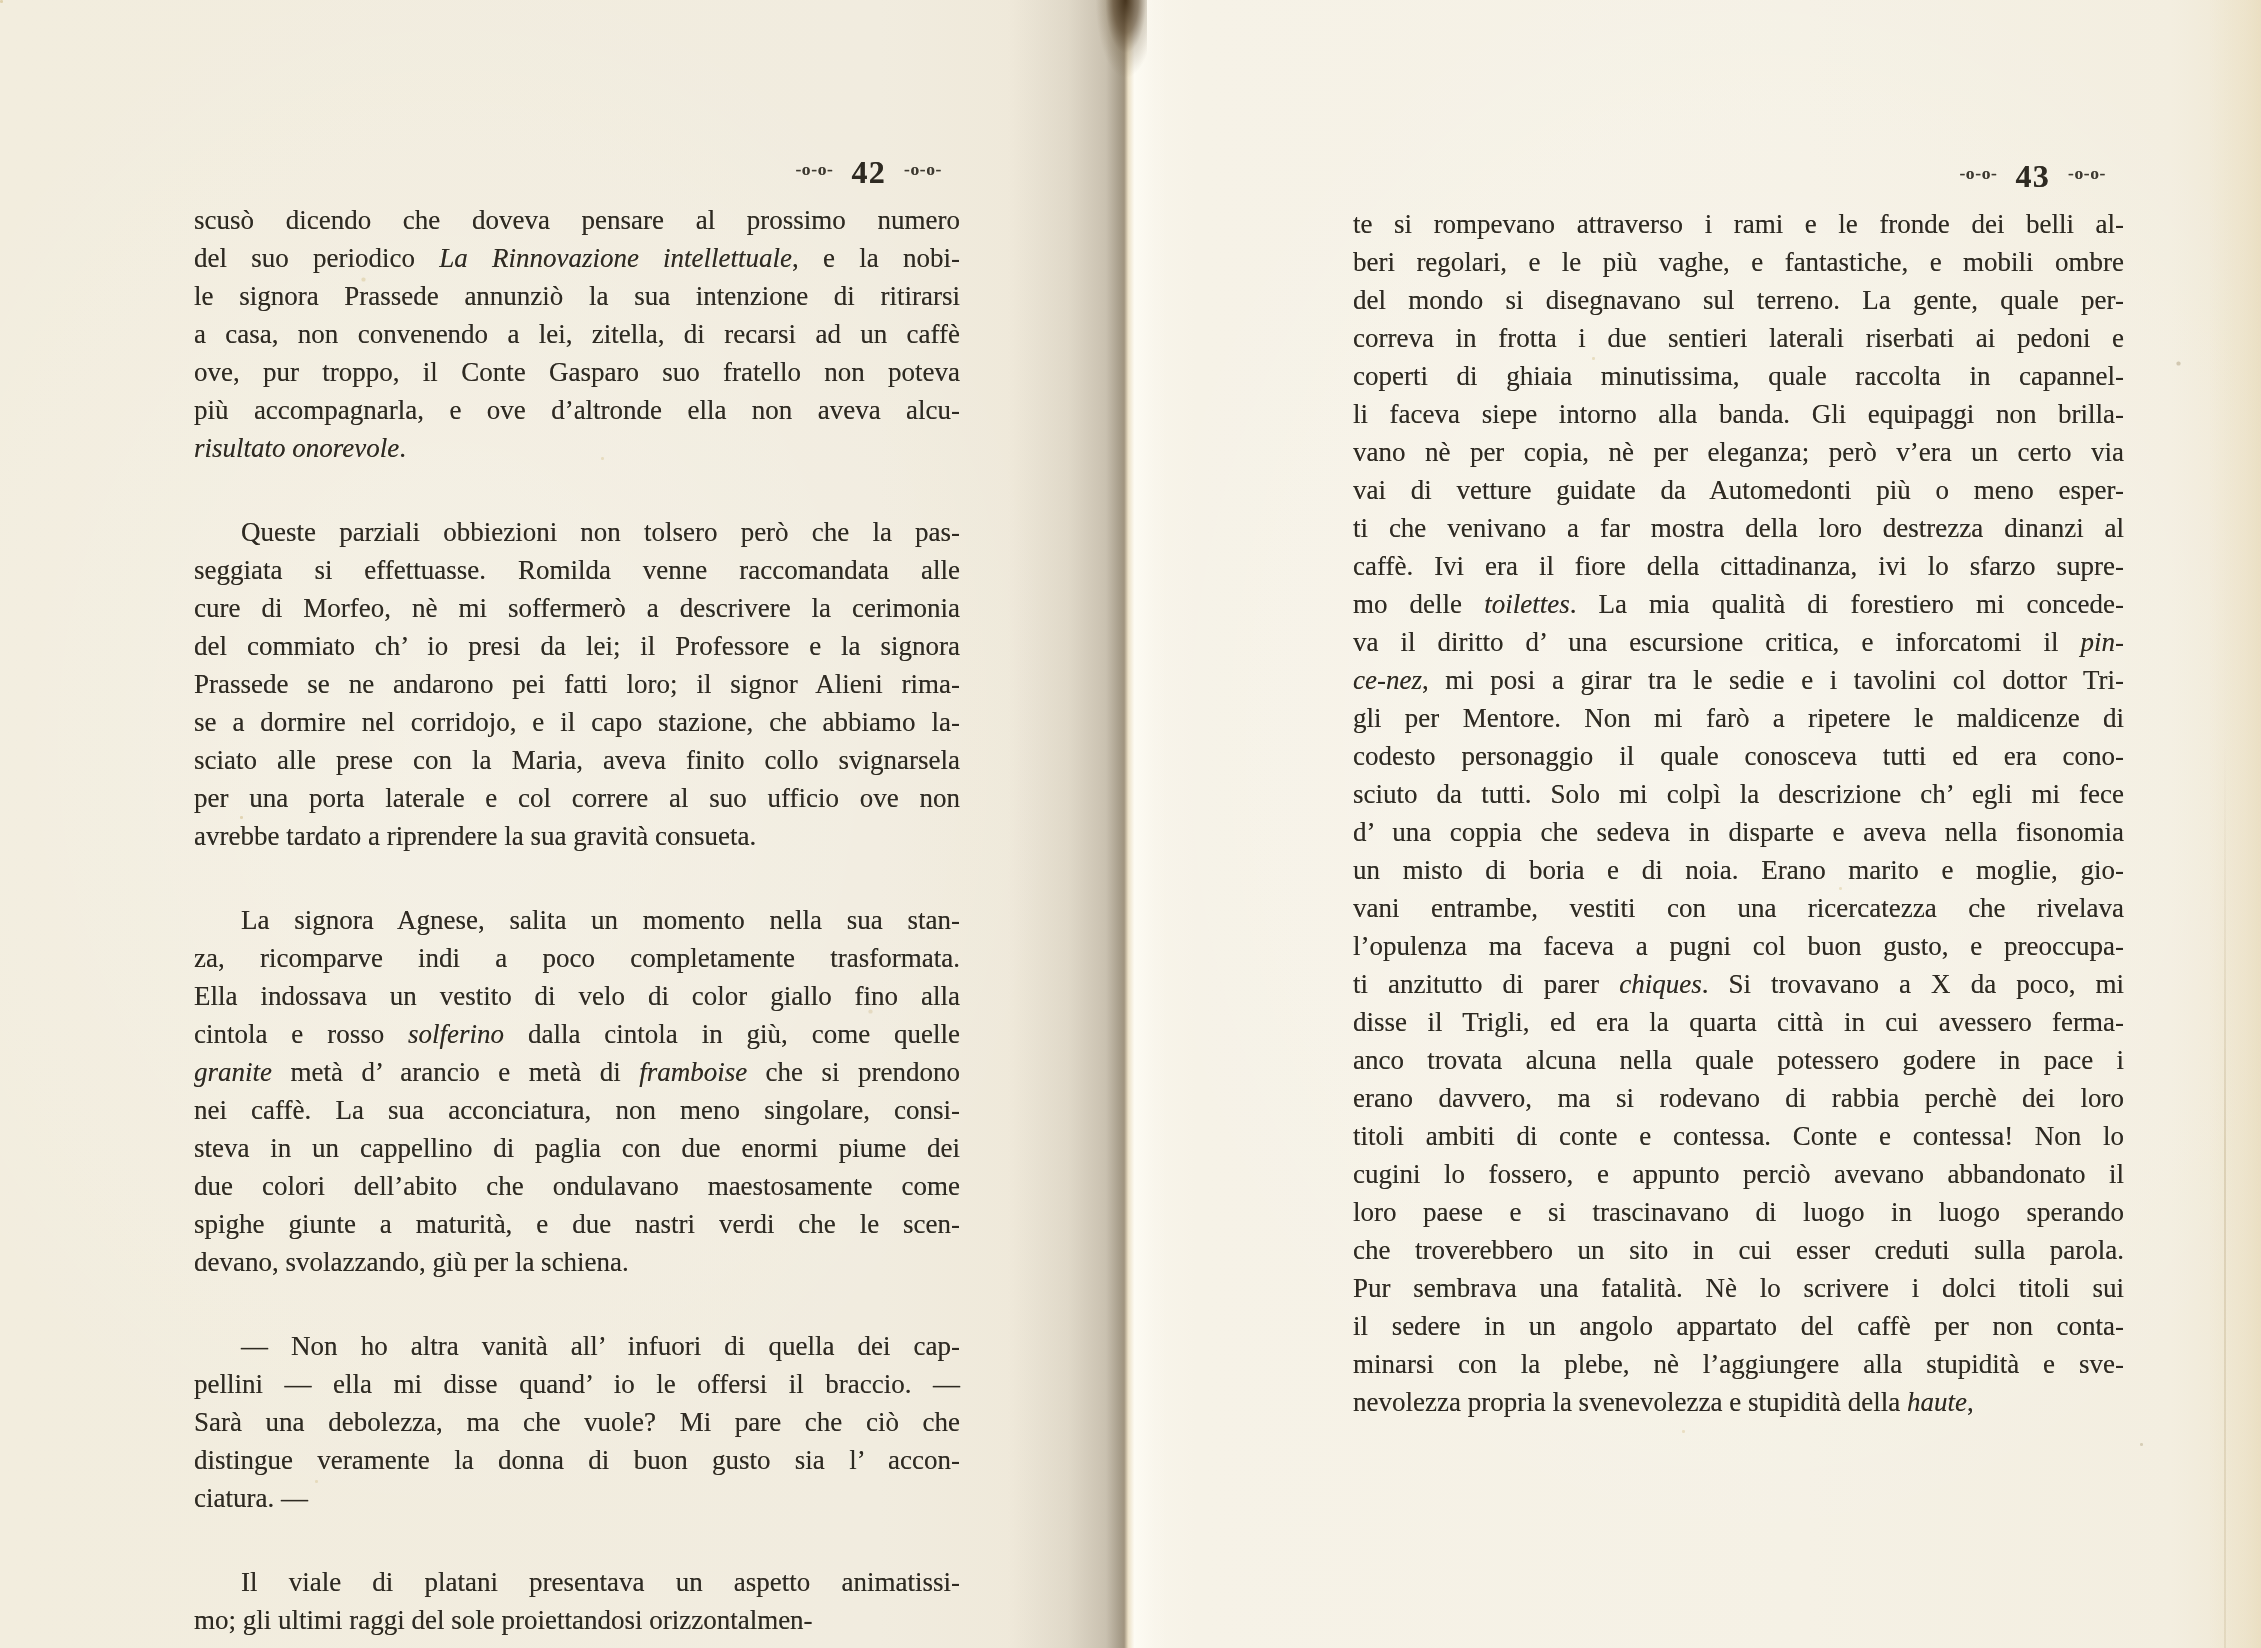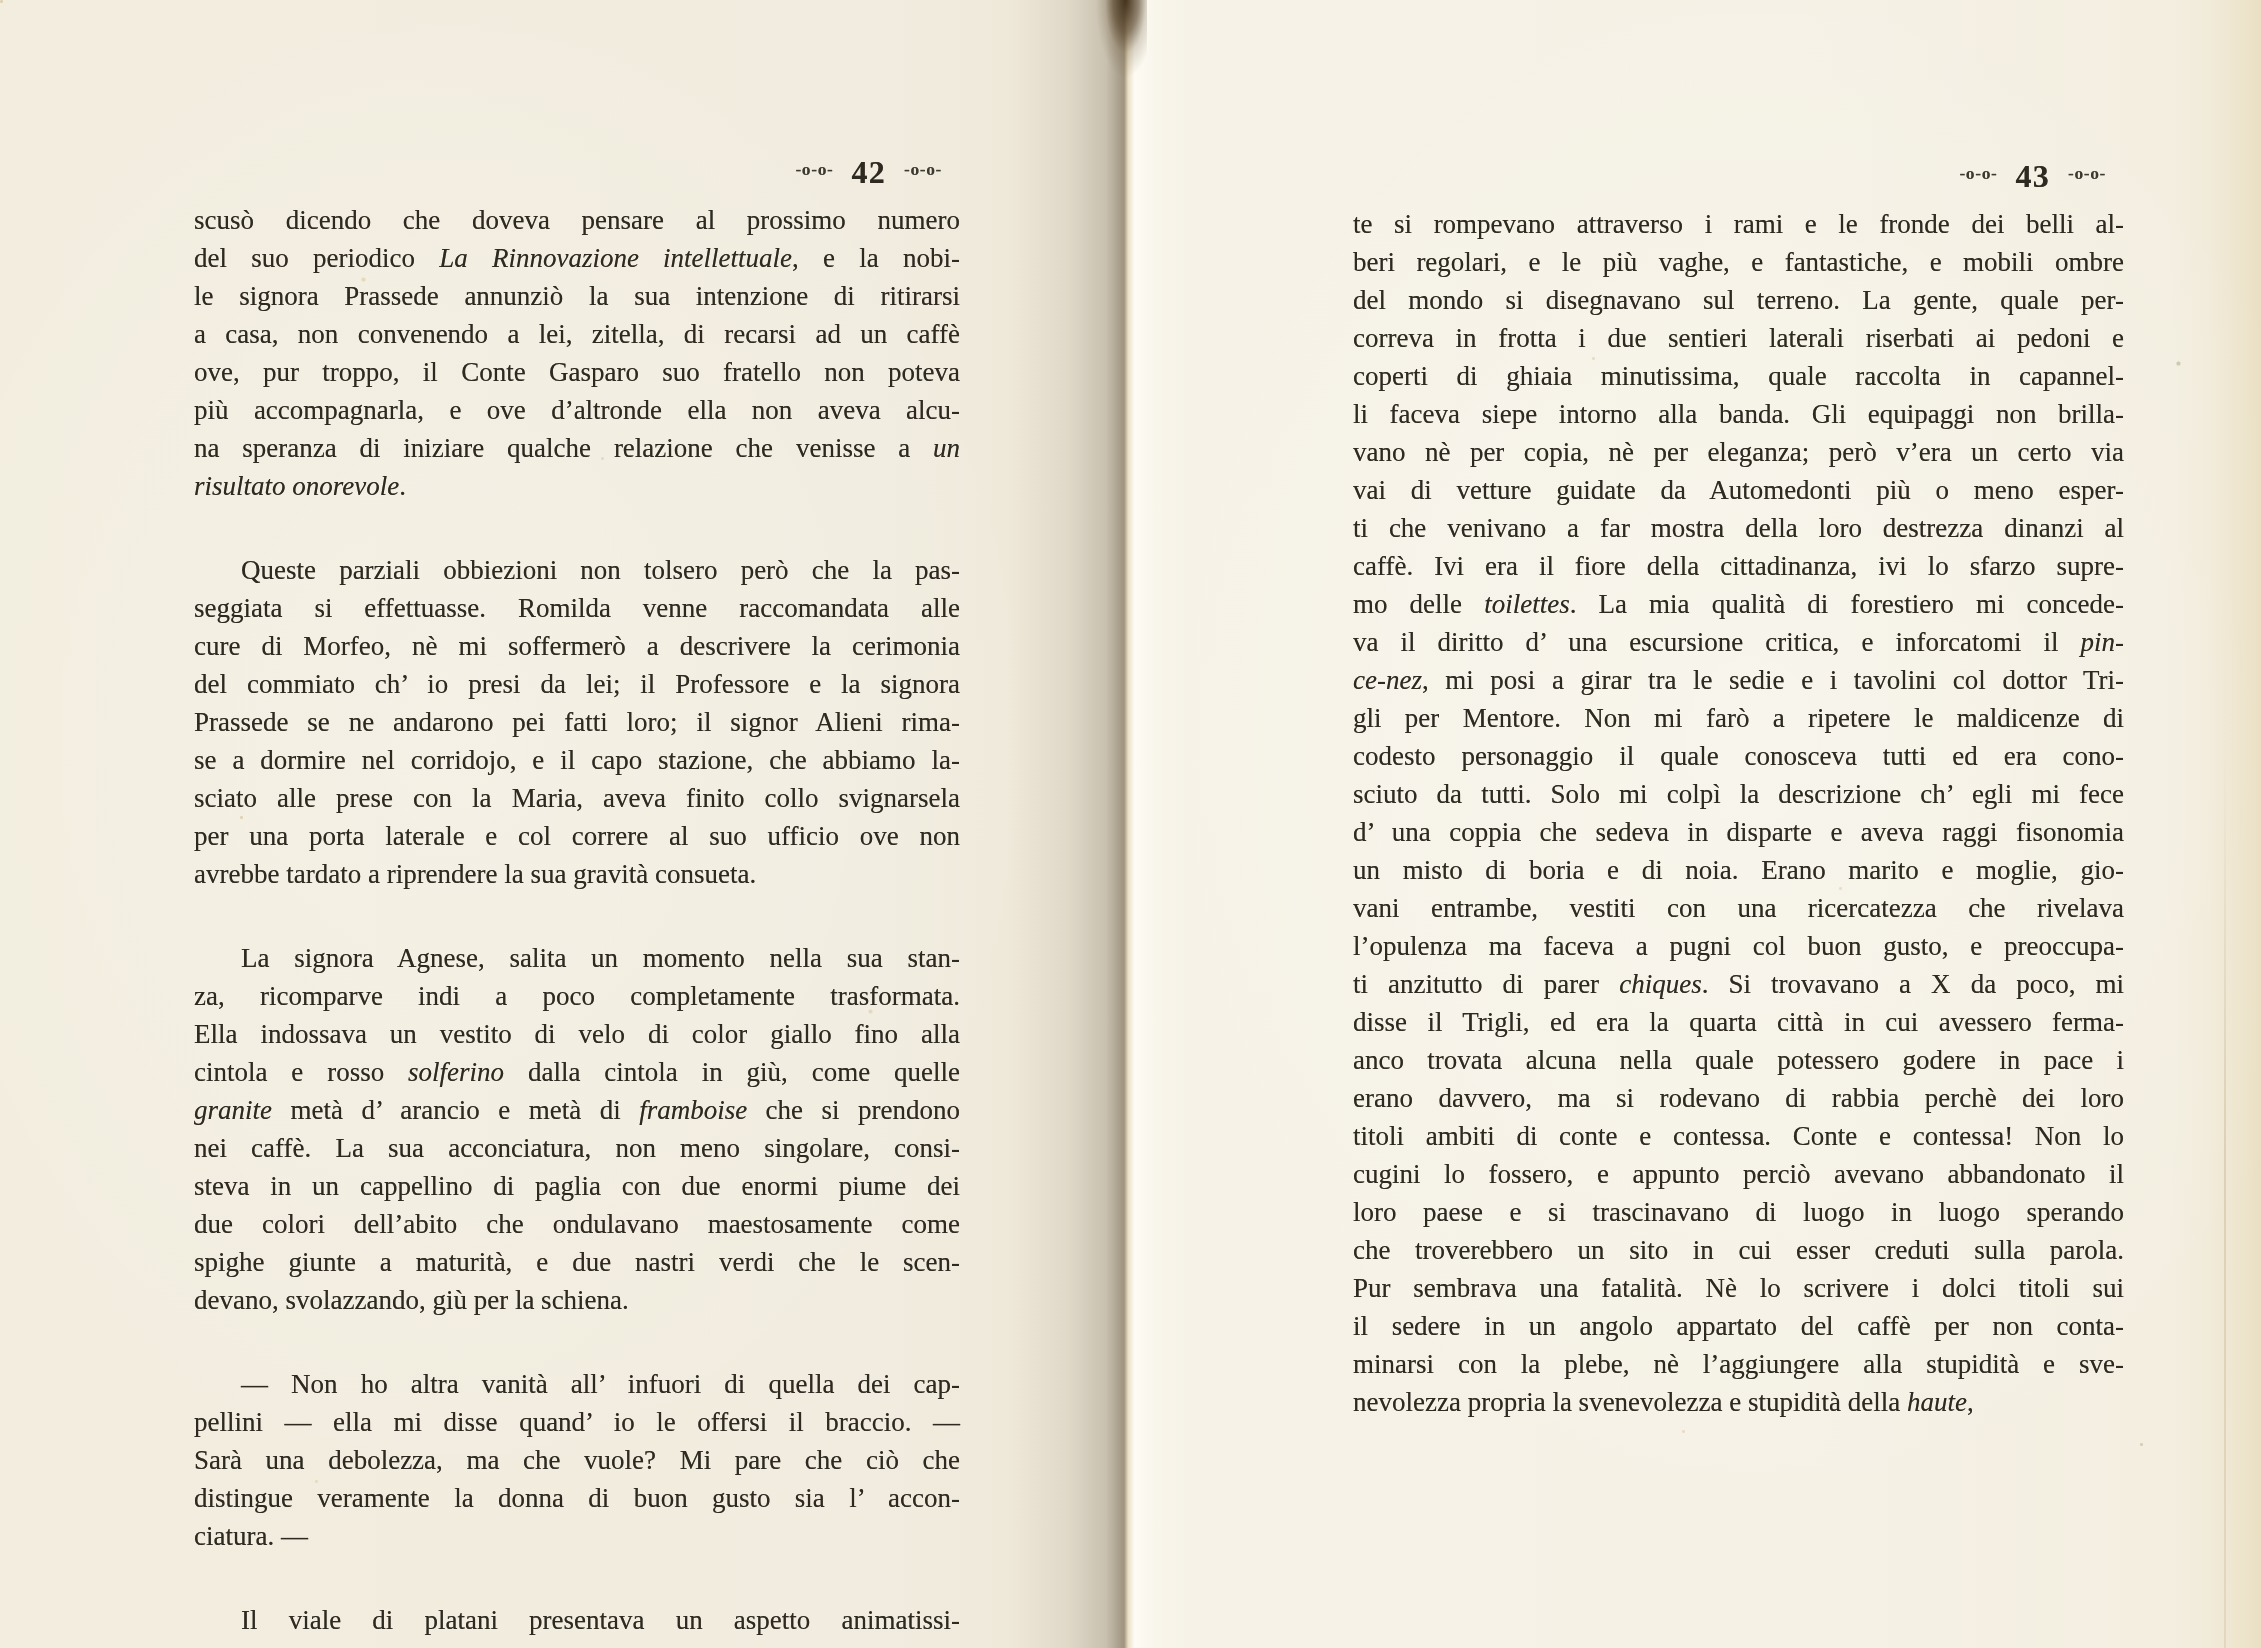--- a/index.html
+++ b/index.html
@@ -116,21 +116,20 @@
   <span class="orn">-o-o-</span><span class="pnum">43</span><span class="orn">-o-o-</span>
 </div>
 
 <div class="textcol l">
     <div class="line"><span>scusò dicendo che doveva pensare al prossimo numero</span></div>
     <div class="line"><span>del suo periodico </span><em>La Rinnovazione intellettuale</em><span>, e la nobi-</span></div>
     <div class="line"><span>le signora Prassede annunziò la sua intenzione di ritirarsi</span></div>
     <div class="line"><span>a casa, non convenendo a lei, zitella, di recarsi ad un caffè</span></div>
     <div class="line"><span>ove, pur troppo, il Conte Gasparo suo fratello non poteva</span></div>
     <div class="line"><span>più accompagnarla, e ove d’altronde ella non aveva alcu-</span></div>
-    <div class="line"><span>na speranza di iniziare qualche relazione che venisse a </span><em>un</em></div>
     <div class="line endl"><em>risultato onorevole</em><span>.</span></div>
     <div class="line ind"><span>Queste parziali obbiezioni non tolsero però che la pas-</span></div>
     <div class="line"><span>seggiata si effettuasse. Romilda venne raccomandata alle</span></div>
     <div class="line"><span>cure di Morfeo, nè mi soffermerò a descrivere la cerimonia</span></div>
     <div class="line"><span>del commiato ch’ io presi da lei; il Professore e la signora</span></div>
     <div class="line"><span>Prassede se ne andarono pei fatti loro; il signor Alieni rima-</span></div>
     <div class="line"><span>se a dormire nel corridojo, e il capo stazione, che abbiamo la-</span></div>
     <div class="line"><span>sciato alle prese con la Maria, aveva finito collo svignarsela</span></div>
     <div class="line"><span>per una porta laterale e col correre al suo ufficio ove non</span></div>
     <div class="line endl"><span>avrebbe tardato a riprendere la sua gravità consueta.</span></div>
@@ -162,21 +161,21 @@
     <div class="line"><span>vano nè per copia, nè per eleganza; però v’era un certo via</span></div>
     <div class="line"><span>vai di vetture guidate da Automedonti più o meno esper-</span></div>
     <div class="line"><span>ti che venivano a far mostra della loro destrezza dinanzi al</span></div>
     <div class="line"><span>caffè. Ivi era il fiore della cittadinanza, ivi lo sfarzo supre-</span></div>
     <div class="line"><span>mo delle </span><em>toilettes</em><span>. La mia qualità di forestiero mi concede-</span></div>
     <div class="line"><span>va il diritto d’ una escursione critica, e inforcatomi il </span><em>pin-</em></div>
     <div class="line"><em>ce-nez</em><span>, mi posi a girar tra le sedie e i tavolini col dottor Tri-</span></div>
     <div class="line"><span>gli per Mentore. Non mi farò a ripetere le maldicenze di</span></div>
     <div class="line"><span>codesto personaggio il quale conosceva tutti ed era cono-</span></div>
     <div class="line"><span>sciuto da tutti. Solo mi colpì la descrizione ch’ egli mi fece</span></div>
-    <div class="line"><span>d’ una coppia che sedeva in disparte e aveva raggi fisonomia</span></div>
+    <div class="line"><span>d’ una coppia che sedeva in disparte e aveva nella fisonomia</span></div>
     <div class="line"><span>un misto di boria e di noia. Erano marito e moglie, gio-</span></div>
     <div class="line"><span>vani entrambe, vestiti con una ricercatezza che rivelava</span></div>
     <div class="line"><span>l’opulenza ma faceva a pugni col buon gusto, e preoccupa-</span></div>
     <div class="line"><span>ti anzitutto di parer </span><em>chiques</em><span>. Si trovavano a X da poco, mi</span></div>
     <div class="line"><span>disse il Trigli, ed era la quarta città in cui avessero ferma-</span></div>
     <div class="line"><span>anco trovata alcuna nella quale potessero godere in pace i</span></div>
     <div class="line"><span>erano davvero, ma si rodevano di rabbia perchè dei loro</span></div>
     <div class="line"><span>titoli ambiti di conte e contessa. Conte e contessa! Non lo</span></div>
     <div class="line"><span>cugini lo fossero, e appunto perciò avevano abbandonato il</span></div>
     <div class="line"><span>loro paese e si trascinavano di luogo in luogo sperando</span></div>

